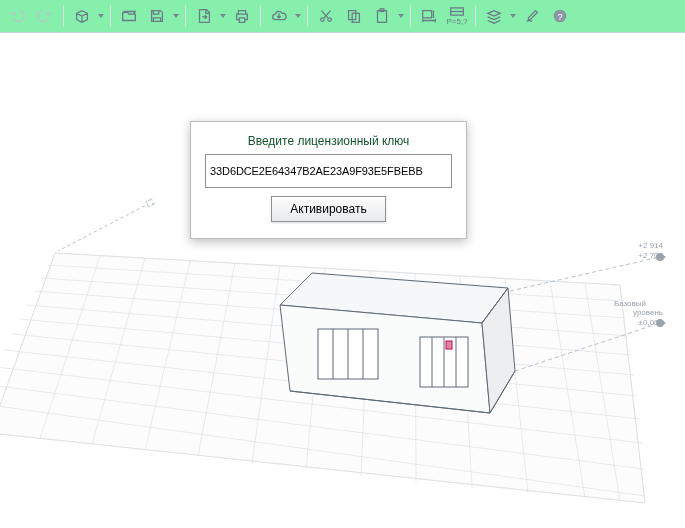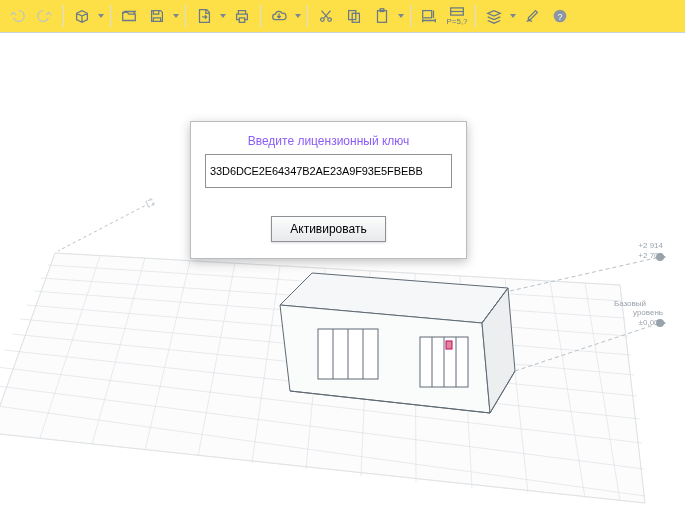--- a/index.html
+++ b/index.html
@@ -1,37 +1,37 @@
 <!DOCTYPE html>
 <html><head>
 <meta charset="utf-8">
 <style>
   html,body{margin:0;padding:0;width:685px;height:528px;font-family:Arial,Helvetica,sans-serif;background:#fff;overflow:hidden;}
   
-  .toolbar{height:32px;border-bottom:1px solid #c9d3dc;display:flex;align-items:center;padding:0 4px;gap:2px;background:#fde047;}
+  .toolbar{height:32px;border-bottom:1px solid #c9d3dc;display:flex;align-items:center;padding:0 4px;gap:2px;background:#86efac;}
   .tb-btn{width:26px;height:26px;display:flex;align-items:center;justify-content:center;color:#6a7a88;position:relative;}
   .tb-btn svg{width:18px;height:18px;stroke:#6a7a88;fill:none;stroke-width:1.4;}
   .tb-btn.disabled svg{stroke:#bac3cb;}
   .tb-sep{width:1px;height:22px;background:#d7dee4;margin:0 3px;}
   .dd{width:8px;display:flex;align-items:center;justify-content:center;}
   .dd:after{content:"";border-left:3px solid transparent;border-right:3px solid transparent;border-top:4px solid #7a8893;display:block;}
   .ps-label{font-size:8px;color:#6a7a88;line-height:1;margin-top:1px;}
   .stack{display:flex;flex-direction:column;align-items:center;justify-content:center;}
   
   .viewport{position:relative;width:685px;height:496px;background:#fff;}
   .viewport svg{position:absolute;top:0;left:0;}
   .annot{position:absolute;font-size:8px;color:#9aa3ab;}
   
   .dialog{position:absolute;left:190px;top:88px;width:275px;background:#fff;border:1px solid #b7bcc1;box-shadow:0 3px 10px rgba(0,0,0,0.25);}
   .dlg-title{height:30px;background:#eef0f2;display:flex;align-items:center;padding:0 10px;color:#7c868f;font-size:13px;justify-content:space-between;}
   .dlg-close{width:18px;height:18px;background:#e4e7ea;color:#cbd1d6;font-size:12px;display:flex;align-items:center;justify-content:center;}
   .dlg-body{padding:12px 14px 16px;text-align:center;}
-  .dlg-label{font-size:12px;color:#8b5cf6;margin-bottom:6px;}
+  .dlg-label{font-size:12px;color:#14532d;margin-bottom:6px;}
   .dlg-input{width:100%;box-sizing:border-box;height:22px;border:1px solid #8e9297;font-size:11px;padding:16px 4px;font-family:Arial;letter-spacing:-0.1px;}
-  .dlg-btn{margin-top:28px;height:26px;padding:0 18px;border:1px solid #8e9297;background:linear-gradient(#fdfdfd,#e7e9eb);font-size:12px;box-shadow:0 1px 2px rgba(0,0,0,0.15);}
+  .dlg-btn{margin-top:8px;height:26px;padding:0 18px;border:1px solid #8e9297;background:linear-gradient(#fdfdfd,#e7e9eb);font-size:12px;box-shadow:0 1px 2px rgba(0,0,0,0.15);}
 </style>
 </head>
 <body>
 
 <div class="toolbar">
   <div class="tb-btn disabled">
       <svg viewBox="0 0 20 20">
         <path d="M12 4a6 6 0 1 1-5.7 8M3 9l3-3 3 3"></path>
       </svg>
     </div>

